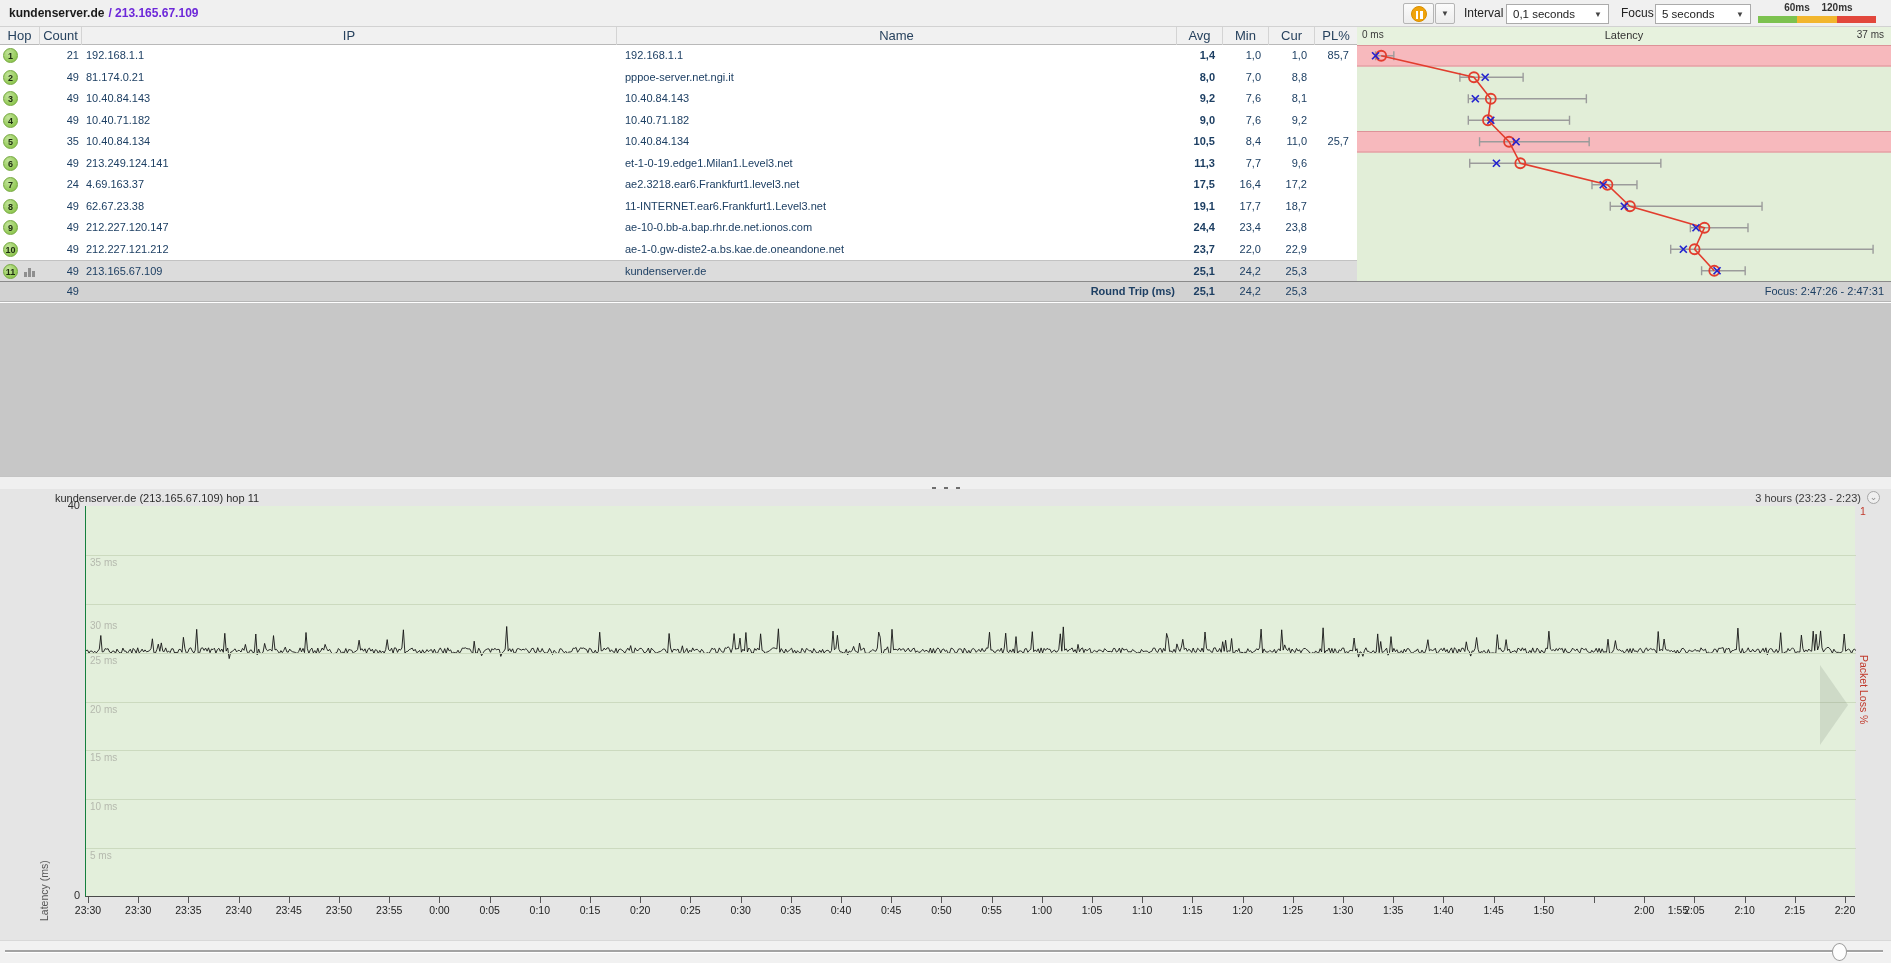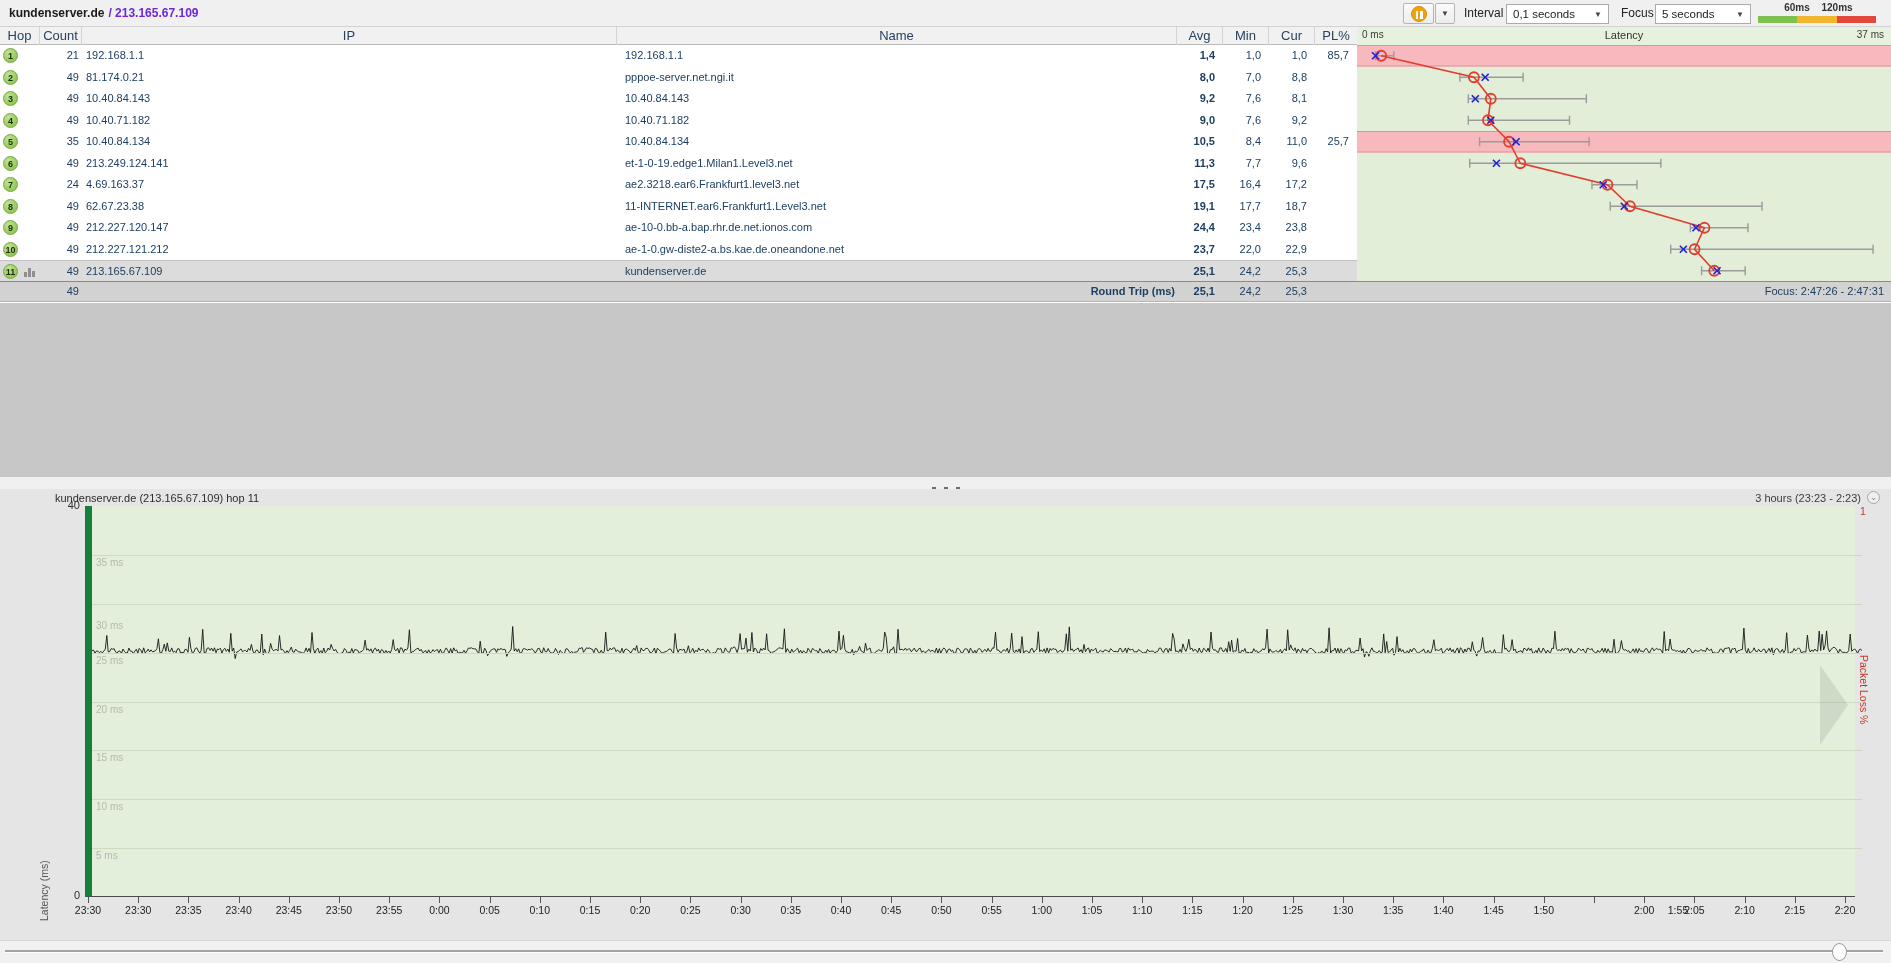--- a/index.html
+++ b/index.html
@@ -69,21 +69,21 @@
 
   
   .splitter { left:0; top:476px; width:1891px; height:13px; background:#f0f0f0; border-top:1px solid #c4c4c4; text-align:center; }
   .splitter i { display:inline-block; width:4px; height:4px; background:#6f6f6f; margin:3px 4px 0 4px; }
 
   
   .panel { left:0; top:489px; width:1891px; height:451px; background:#e5e5e5; }
   .p-title { position:absolute; left:55px; top:1px; height:16px; line-height:16px; font-size:11px; color:#2c2c2c; }
   .p-range { position:absolute; right:30px; top:1px; height:16px; line-height:16px; font-size:11px; color:#3c3c3c; }
   .p-range-icon { position:absolute; right:11px; top:2px; width:13px; height:13px; border:1px solid #a6a6a6; border-radius:50%; color:#8a8a8a; font-size:9px; line-height:11px; text-align:center; background:#efefef; }
-  .plot { position:absolute; left:85px; top:17px; width:1770px; height:391px; background:#e3efdb; border-left:7px solid #15803d; border-bottom:1px solid #4a4a4a; }
+  .plot { position:absolute; left:85px; top:17px; width:1770px; height:391px; background:#e3efdb; border-left:1px solid #15803d; border-bottom:1px solid #4a4a4a; }
   .gridline { position:absolute; left:0; width:1770px; height:1px; background:#ccdabf; }
   .gridlab { position:absolute; left:4px; font-size:10px; color:#b5b9ae; }
   .ylab { position:absolute; width:30px; text-align:right; font-size:11px; color:#2f2f2f; }
   .yl-top { left:50px; top:10px; } .yl-bot { left:50px; top:400px; }
   .lat-axis-label { position:absolute; left:38px; top:332px; height:140px; writing-mode:vertical-rl; transform:rotate(180deg); font-size:10.5px; color:#555; text-align:center; }
   .pl-max { position:absolute; left:1860px; top:16px; font-size:10.5px; color:#c0392b; }
   .pl-axis-label { position:absolute; left:1858px; top:166px; height:150px; writing-mode:vertical-rl; font-size:10.5px; color:#c0392b; }
   .live-arrow { position:absolute; left:1820px; top:176px; width:0; height:0; border-top:40px solid transparent; border-bottom:40px solid transparent; border-left:28px solid rgba(110,120,110,0.18); }
   .xaxis { position:absolute; left:0; top:408px; width:1891px; height:26px; }
   .xaxis .xlab { position:absolute; top:7px; transform:translateX(-50%); font-size:10.5px; color:#222; }

